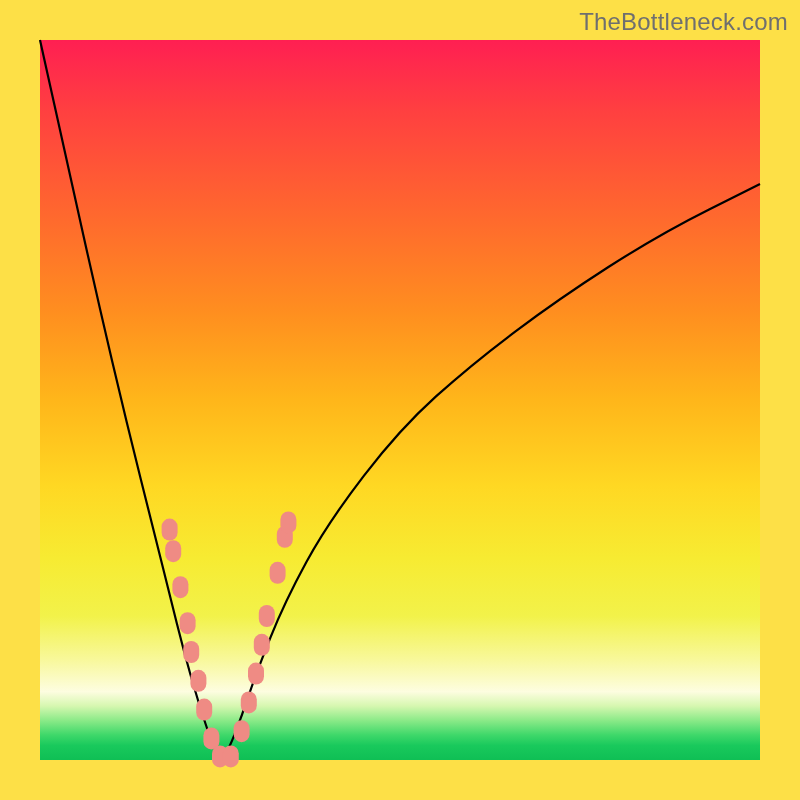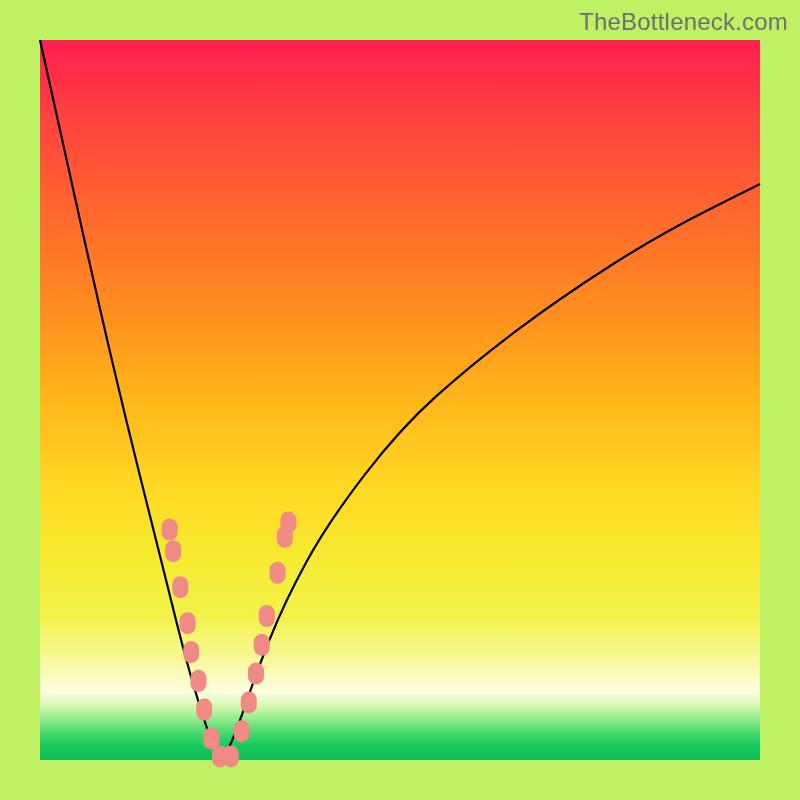--- a/index.html
+++ b/index.html
@@ -10,21 +10,21 @@
     background: #000;
     overflow: hidden;
     font-family: Arial, Helvetica, sans-serif;
   }
   .frame {
     position: absolute;
     left: 0;
     top: 0;
     width: 800px;
     height: 800px;
-    background: #bef264;
+    background: #fde047;
   }
   .plot-area {
     position: absolute;
     left: 40px;
     top: 40px;
     width: 720px;
     height: 720px;
     
   }
   

